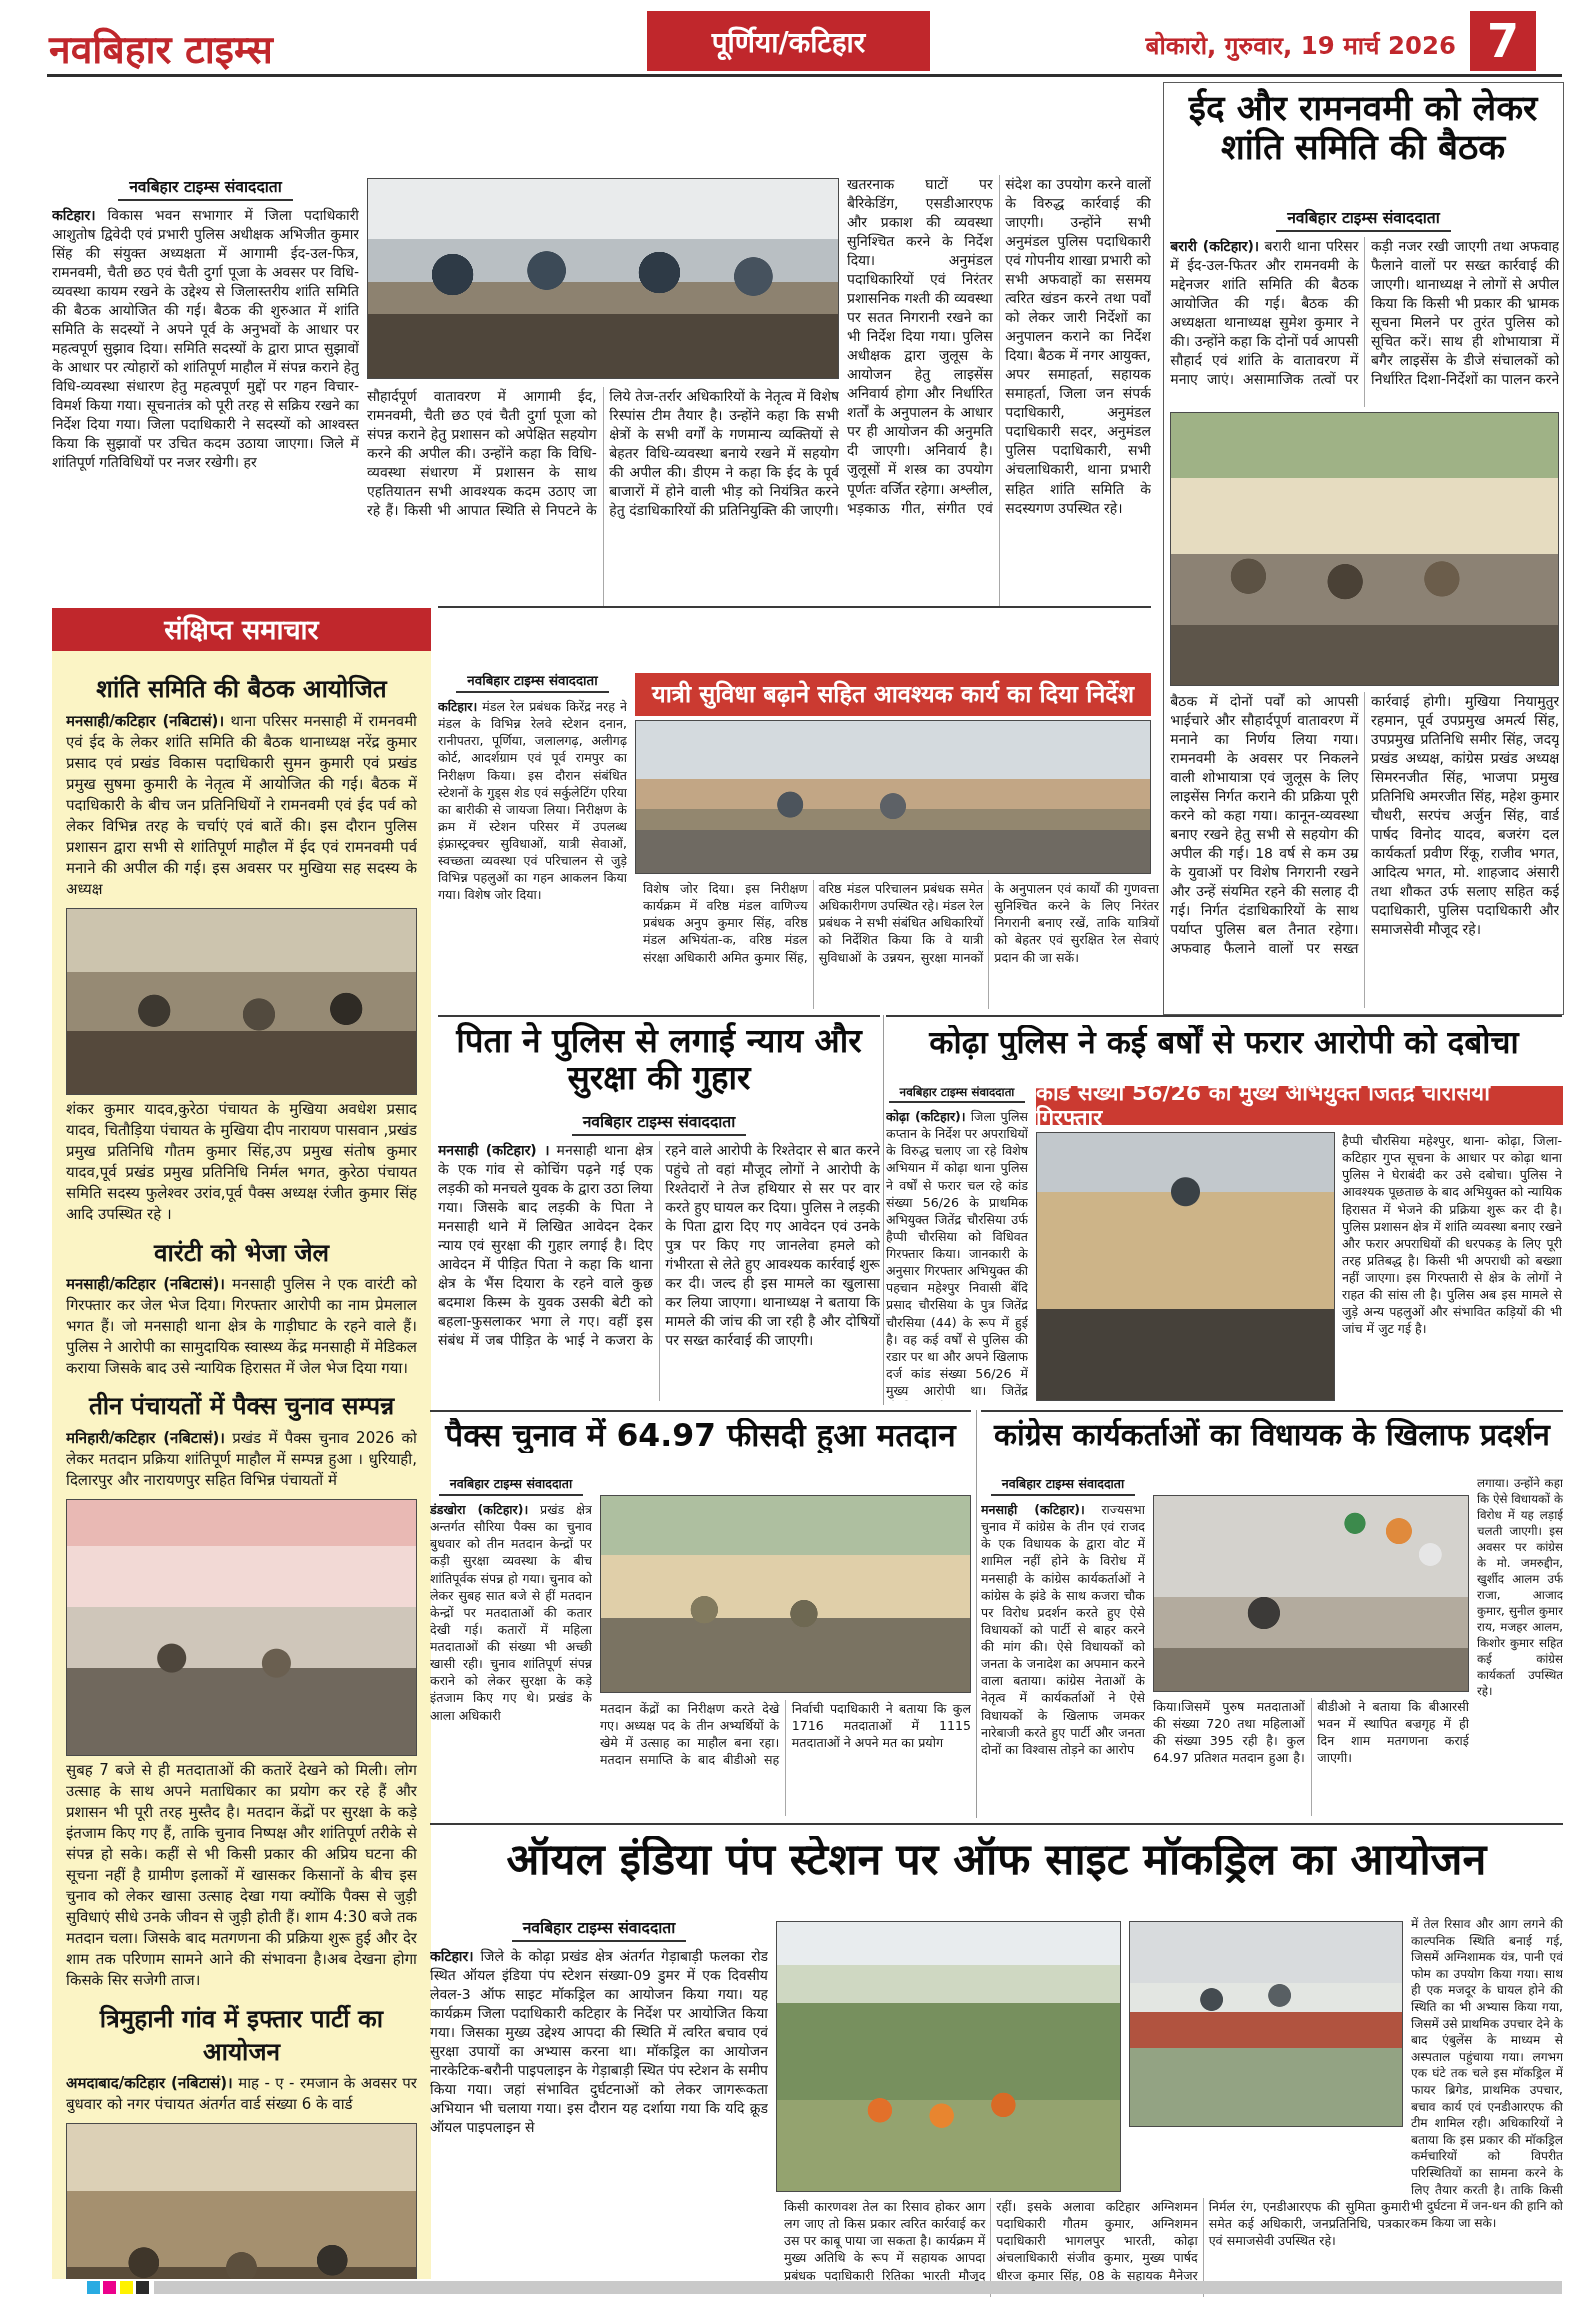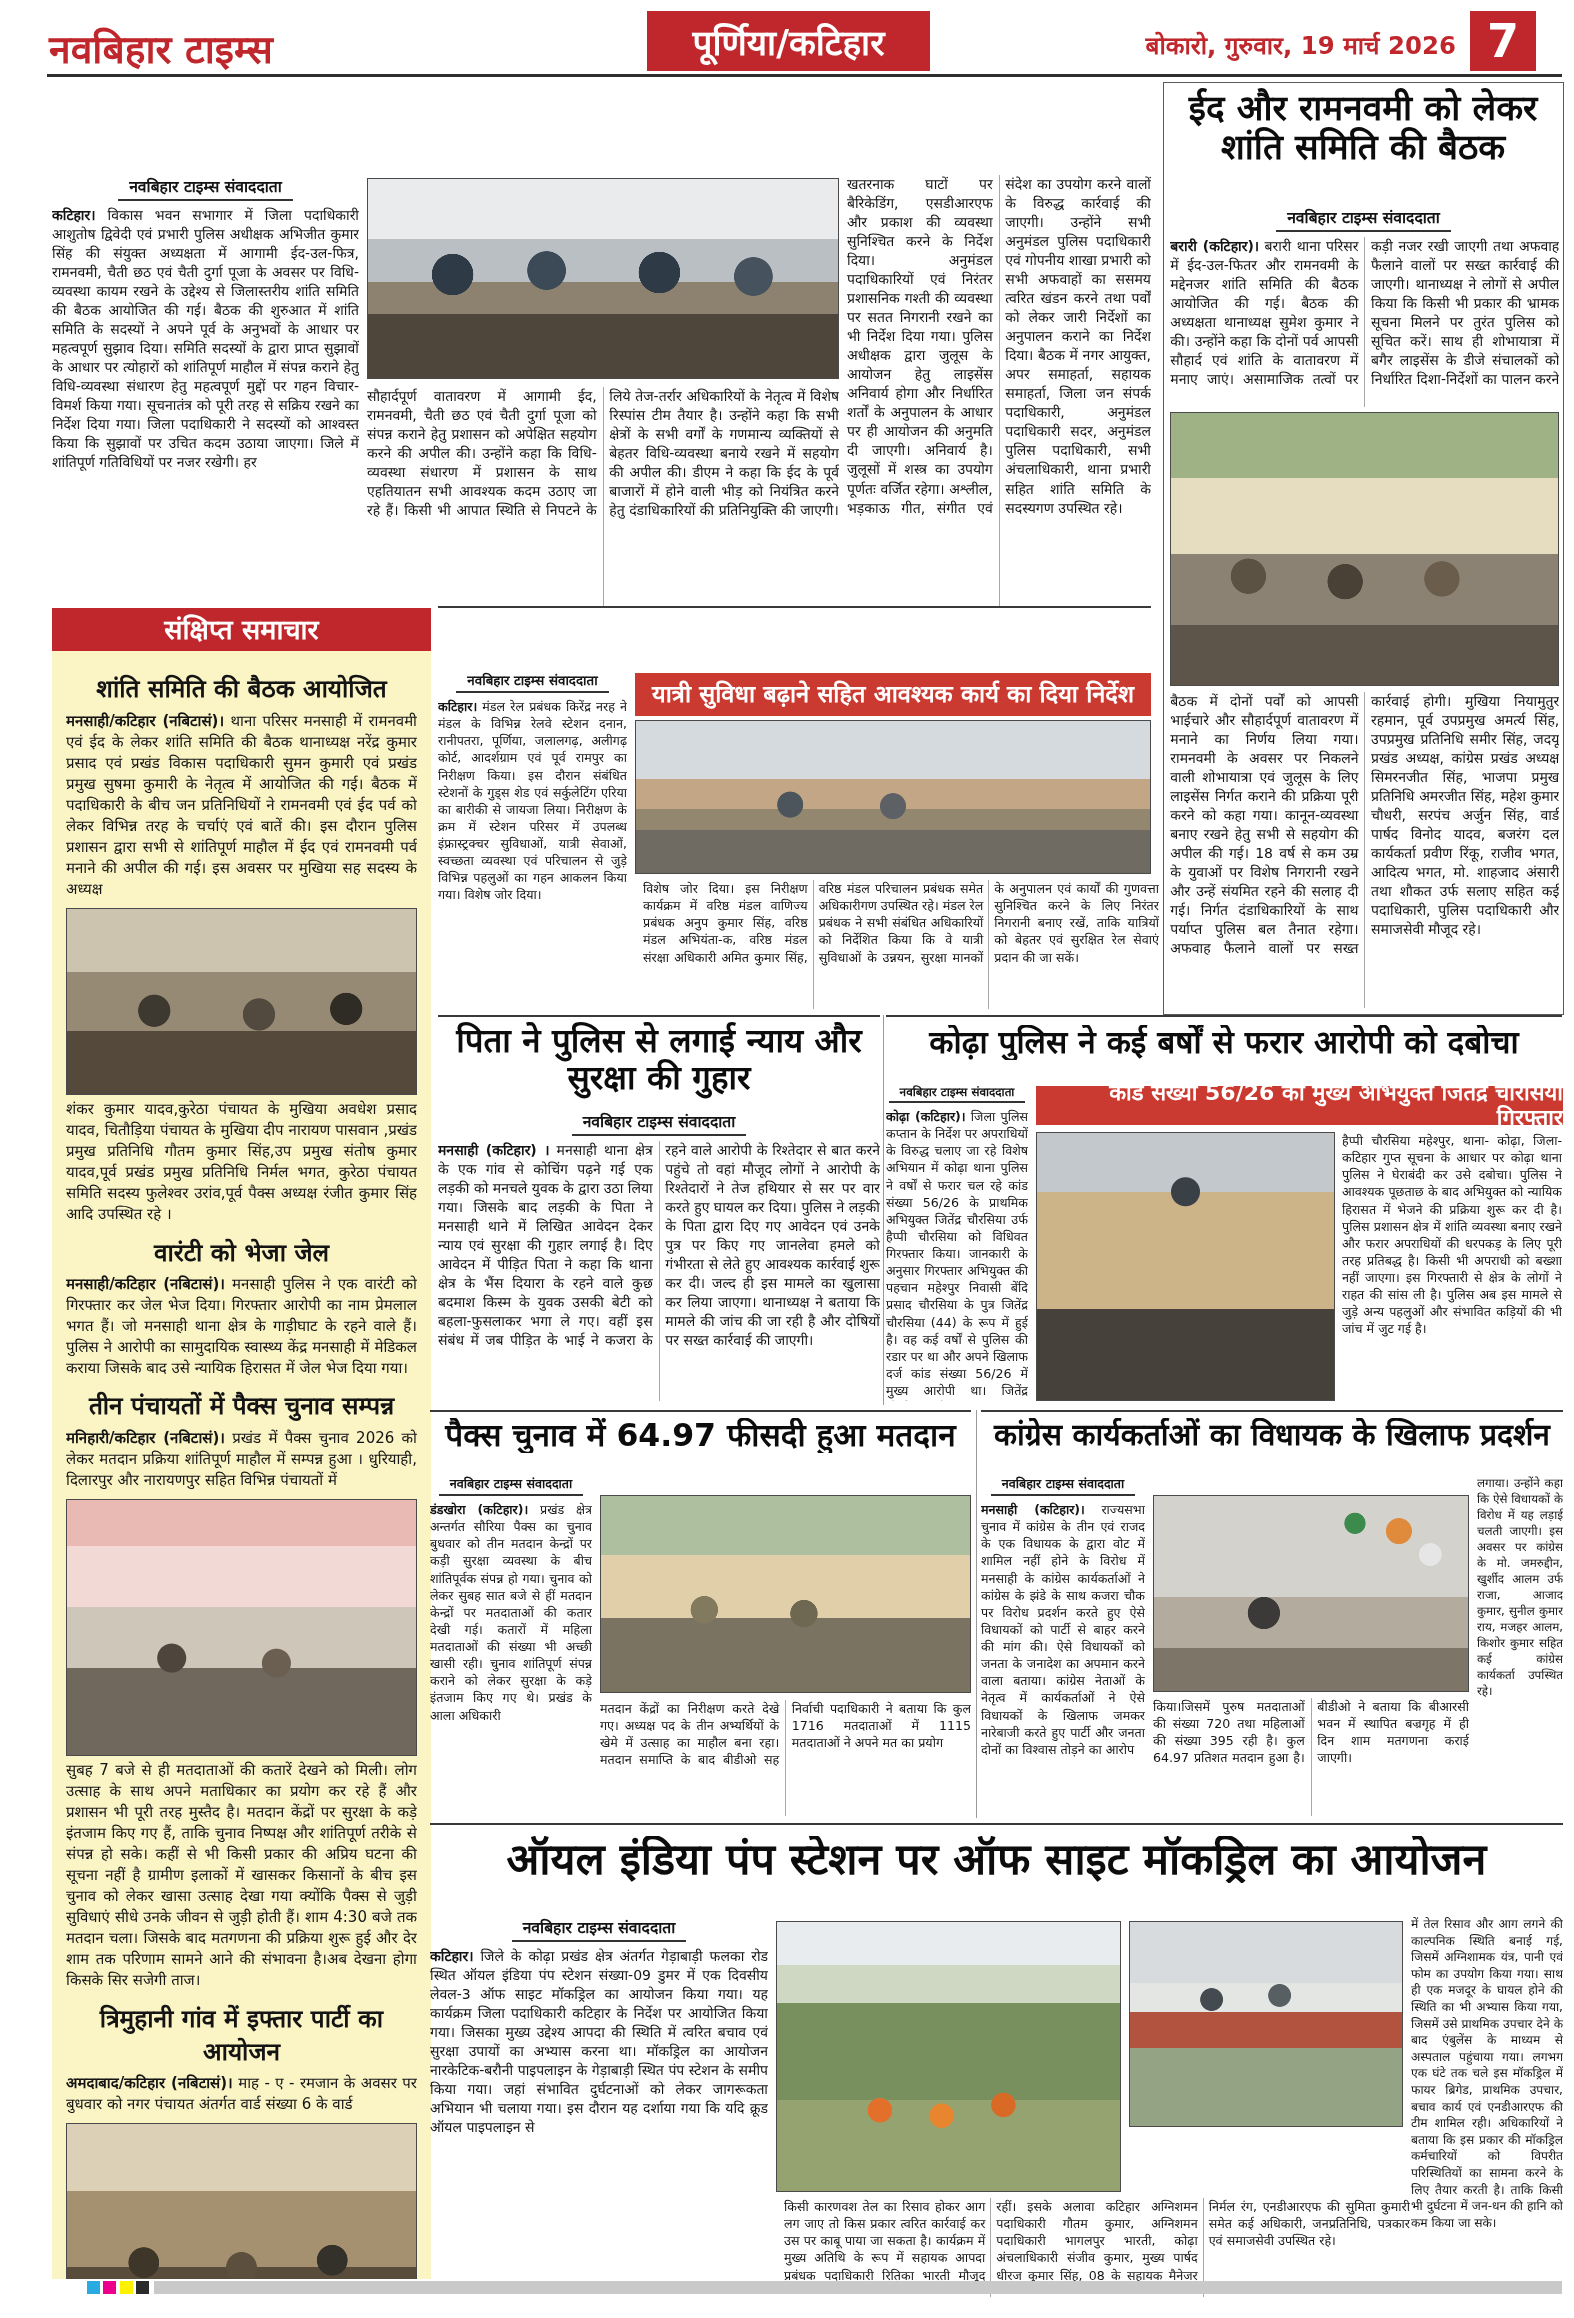--- a/index.html
+++ b/index.html
@@ -9,29 +9,29 @@
   h1,h2,h3,p,div{margin:0;}
   .hl{font-weight:bold;color:#0c0c0c;text-align:center;line-height:1.1;}
   .nowrap{white-space:nowrap;overflow:hidden;}
   .byline{font-weight:bold;font-size:15.7px;text-align:center;}
   .byline span{display:inline-block;border-bottom:2.4px solid #333;padding:0 11px 2.4px;}
   .body{font-size:14px;line-height:1.36;text-align:justify;overflow:hidden;}
   .sm{font-size:12.6px;}
   .dl{font-weight:bold;}
   .cols2{column-count:2;column-gap:12.6px;column-rule:0.8px solid #a8a8a8;}
   .cols3{column-count:3;column-gap:11px;column-rule:0.8px solid #a8a8a8;margin-left:8px;}
-  .kicker{background:#cb3a31;color:#fff;font-weight:bold;text-align:right;
+  .kicker{background:#cb3a31;color:#fff;font-weight:bold;text-align:left;
           display:flex;align-items:center;justify-content:center;line-height:1.1;}
   .article{position:absolute;box-sizing:border-box;}
   .rule-top{border-top:2.4px solid #3a3a3a;}
   .vline{position:absolute;width:0.8px;background:#9a9a9a;}
   .ph{border:0.8px solid #4a4a4a;box-sizing:border-box;}
   
   .nameplate{font-size:39px;font-weight:bold;color:#c0272c;}
-  .edition{background:#c0272c;color:#fff;font-weight:bold;font-size:35px;
+  .edition{background:#c0272c;color:#fff;font-weight:bold;font-size:28px;
            display:flex;align-items:center;justify-content:center;}
   .issue-date{color:#c0272c;font-weight:bold;font-size:24.4px;text-align:right;}
   .pagenum{background:#c0272c;color:#fff;font-size:46px;font-weight:bold;
            display:flex;align-items:center;justify-content:center;}
   .hdr-rule{border-top:3.1px solid #2e2e2e;}
   
   .brief-banner{background:#c0272c;color:#fff;font-weight:bold;font-size:27px;
                 text-align:center;line-height:43px;}
   .brief-box{background:#fbf4c5;padding:11px 14px;overflow:hidden;box-sizing:border-box;}
   .brief-h{font-size:24.4px;font-weight:bold;text-align:center;margin:9.4px 0 6.3px;}

